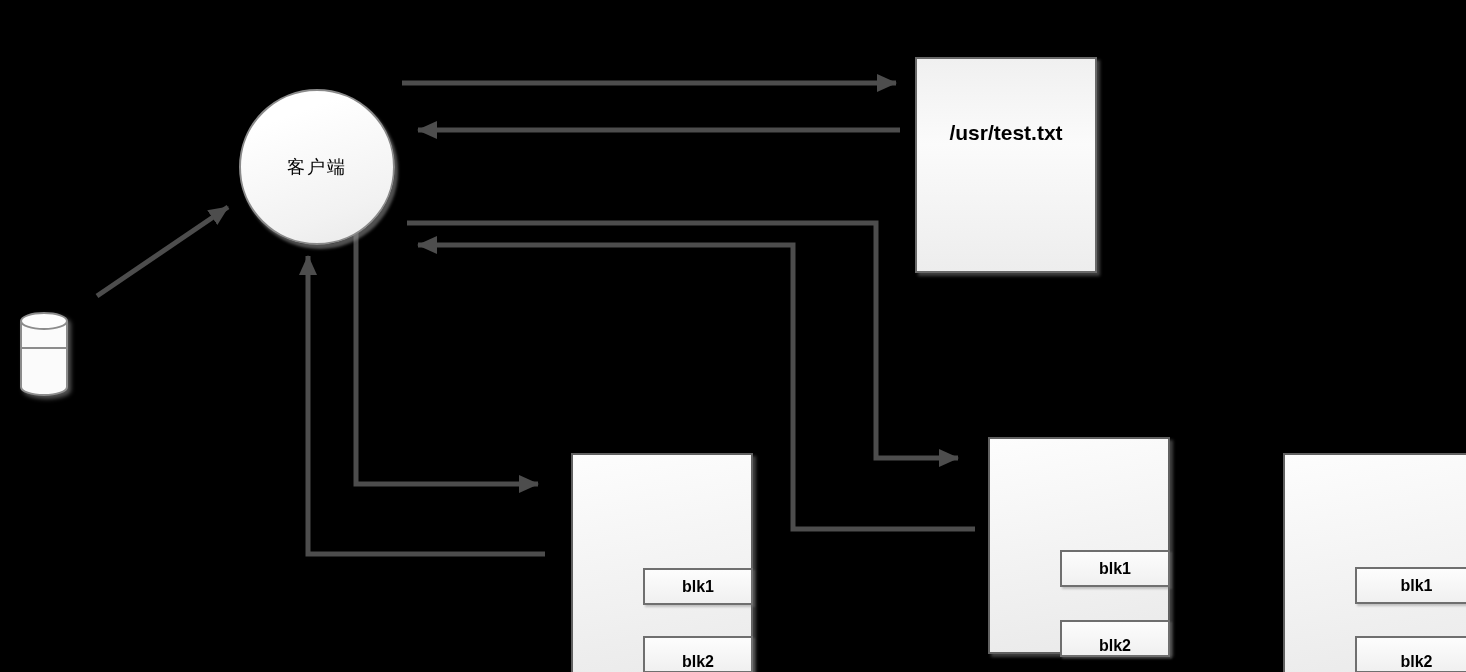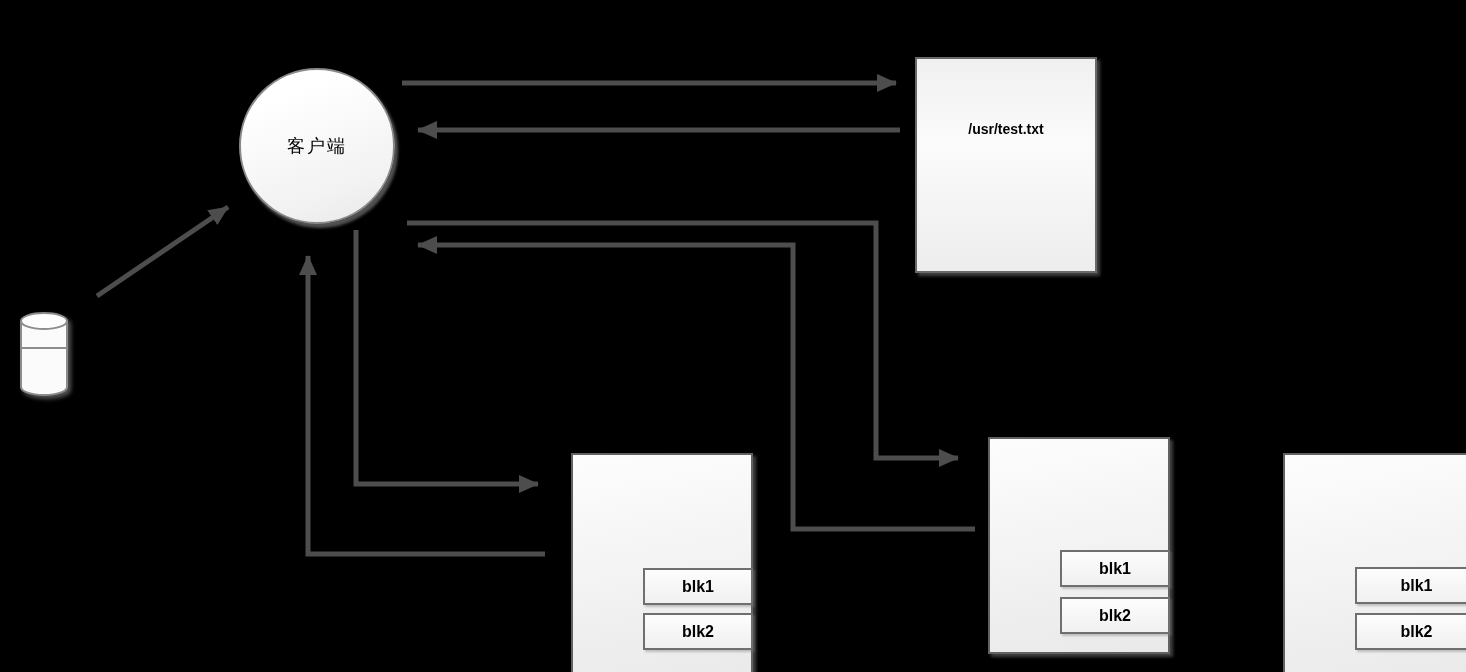--- a/index.html
+++ b/index.html
@@ -23,21 +23,21 @@
   }
   .arrow {
     stroke: #4d4d4d;
     stroke-width: 5;
     fill: none;
   }
   
   .client-circle {
     position: absolute;
     left: 239px;
-    top: 68px;
+    top: 89px;
     width: 156px;
     height: 156px;
     border-radius: 50%;
     border: 2px solid #8a8a8a;
     background: linear-gradient(160deg, #ffffff 20%, #f2f2f2 75%, #e9e9e9);
     box-shadow: 3px 4px 3px rgba(150,150,150,0.55);
     display: flex;
     align-items: center;
     justify-content: center;
     box-sizing: border-box;
@@ -58,21 +58,21 @@
     background: linear-gradient(180deg, #f0f0f0, #fbfbfb 40%, #ededed);
     box-shadow: 3px 3px 3px rgba(140,140,140,0.45);
     box-sizing: border-box;
   }
   .file-box span {
     position: absolute;
     top: 62px;
     left: 0;
     width: 100%;
     text-align: center;
-    font-size: 14px;
+    font-size: 21px;
     font-weight: bold;
     color: #000000;
   }
   
   .datanode {
     position: absolute;
     width: 182px;
     height: 232px;
     border: 2px solid #616161;
     background: linear-gradient(170deg, #fdfdfd, #efefef 70%, #e9e9e9);
@@ -93,21 +93,21 @@
     box-sizing: border-box;
     display: flex;
     align-items: center;
     justify-content: center;
     font-size: 16px;
     font-weight: bold;
     color: #000000;
     margin-left: 21px;
   }
   .blk-a { top: 113px; }
-  .blk-b { top: 158px; }
+  .blk-b { top: 181px; align-items: flex-end; }
   .dn2 .blk-a { top: 111px; }
   .dn3 .blk-a { top: 112px; }
   
   .disk {
     position: absolute;
     left: 17px;
     top: 309px;
     filter: drop-shadow(3px 3px 2px rgba(150,150,150,0.55));
   }
 </style>

